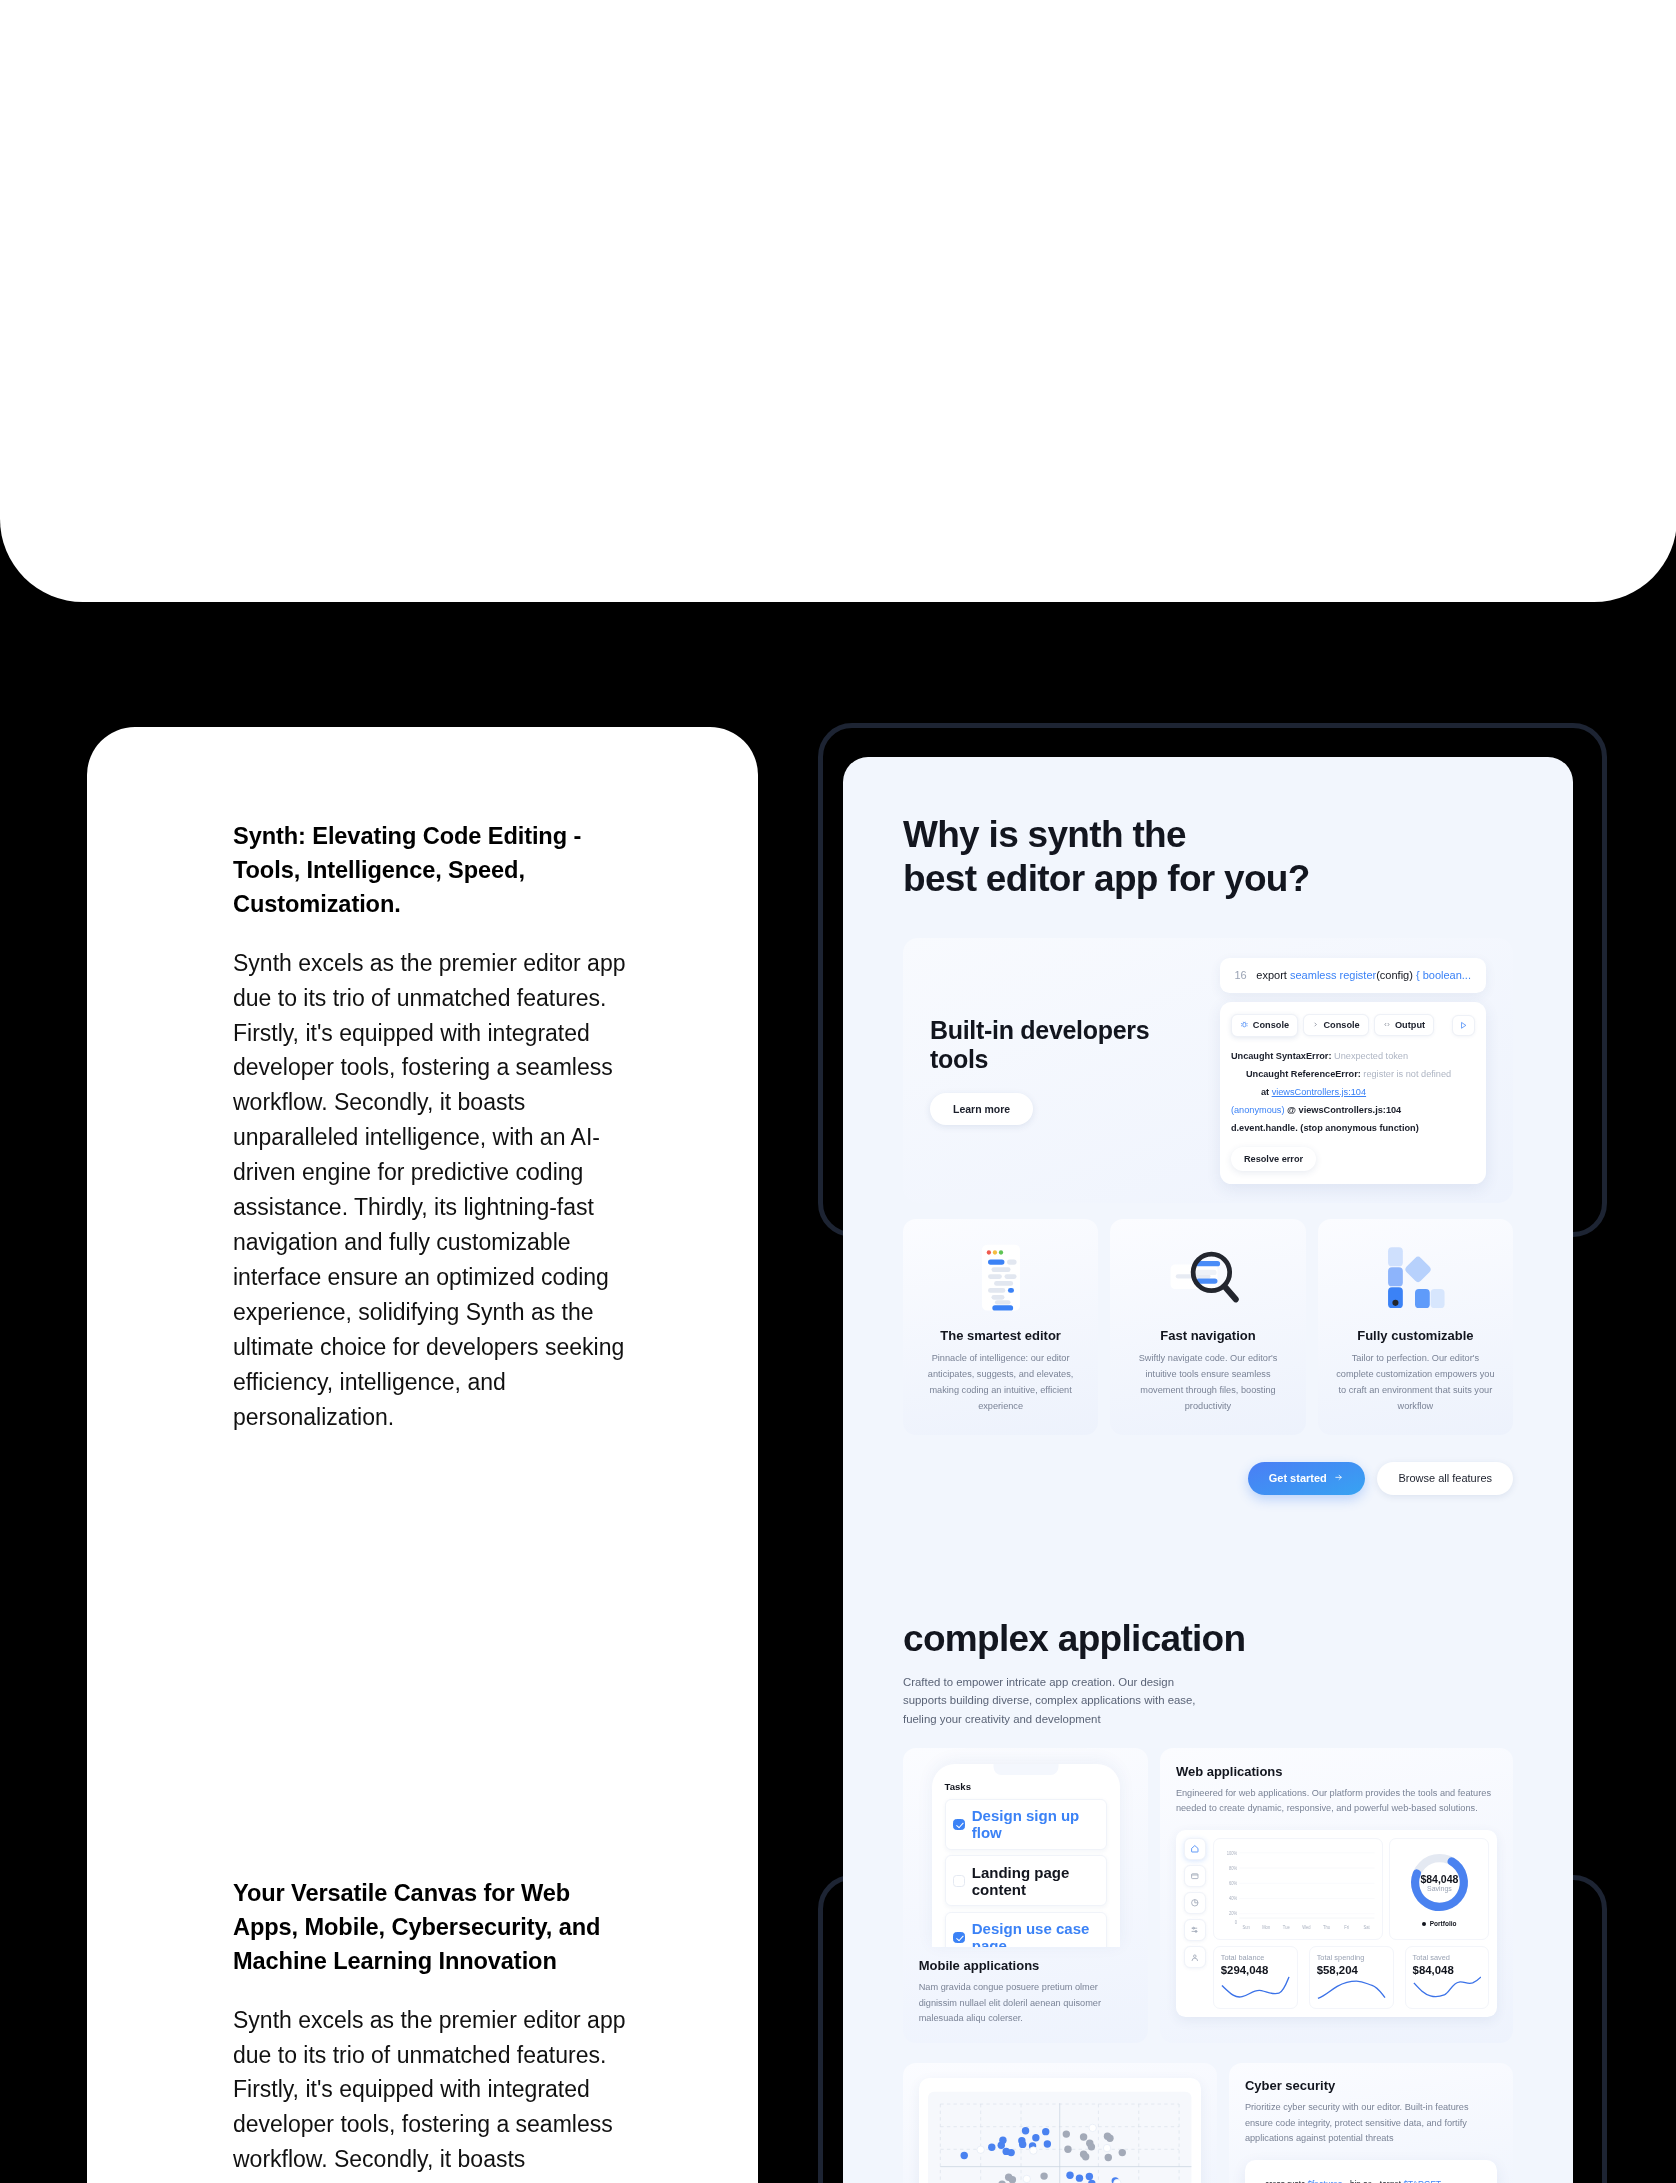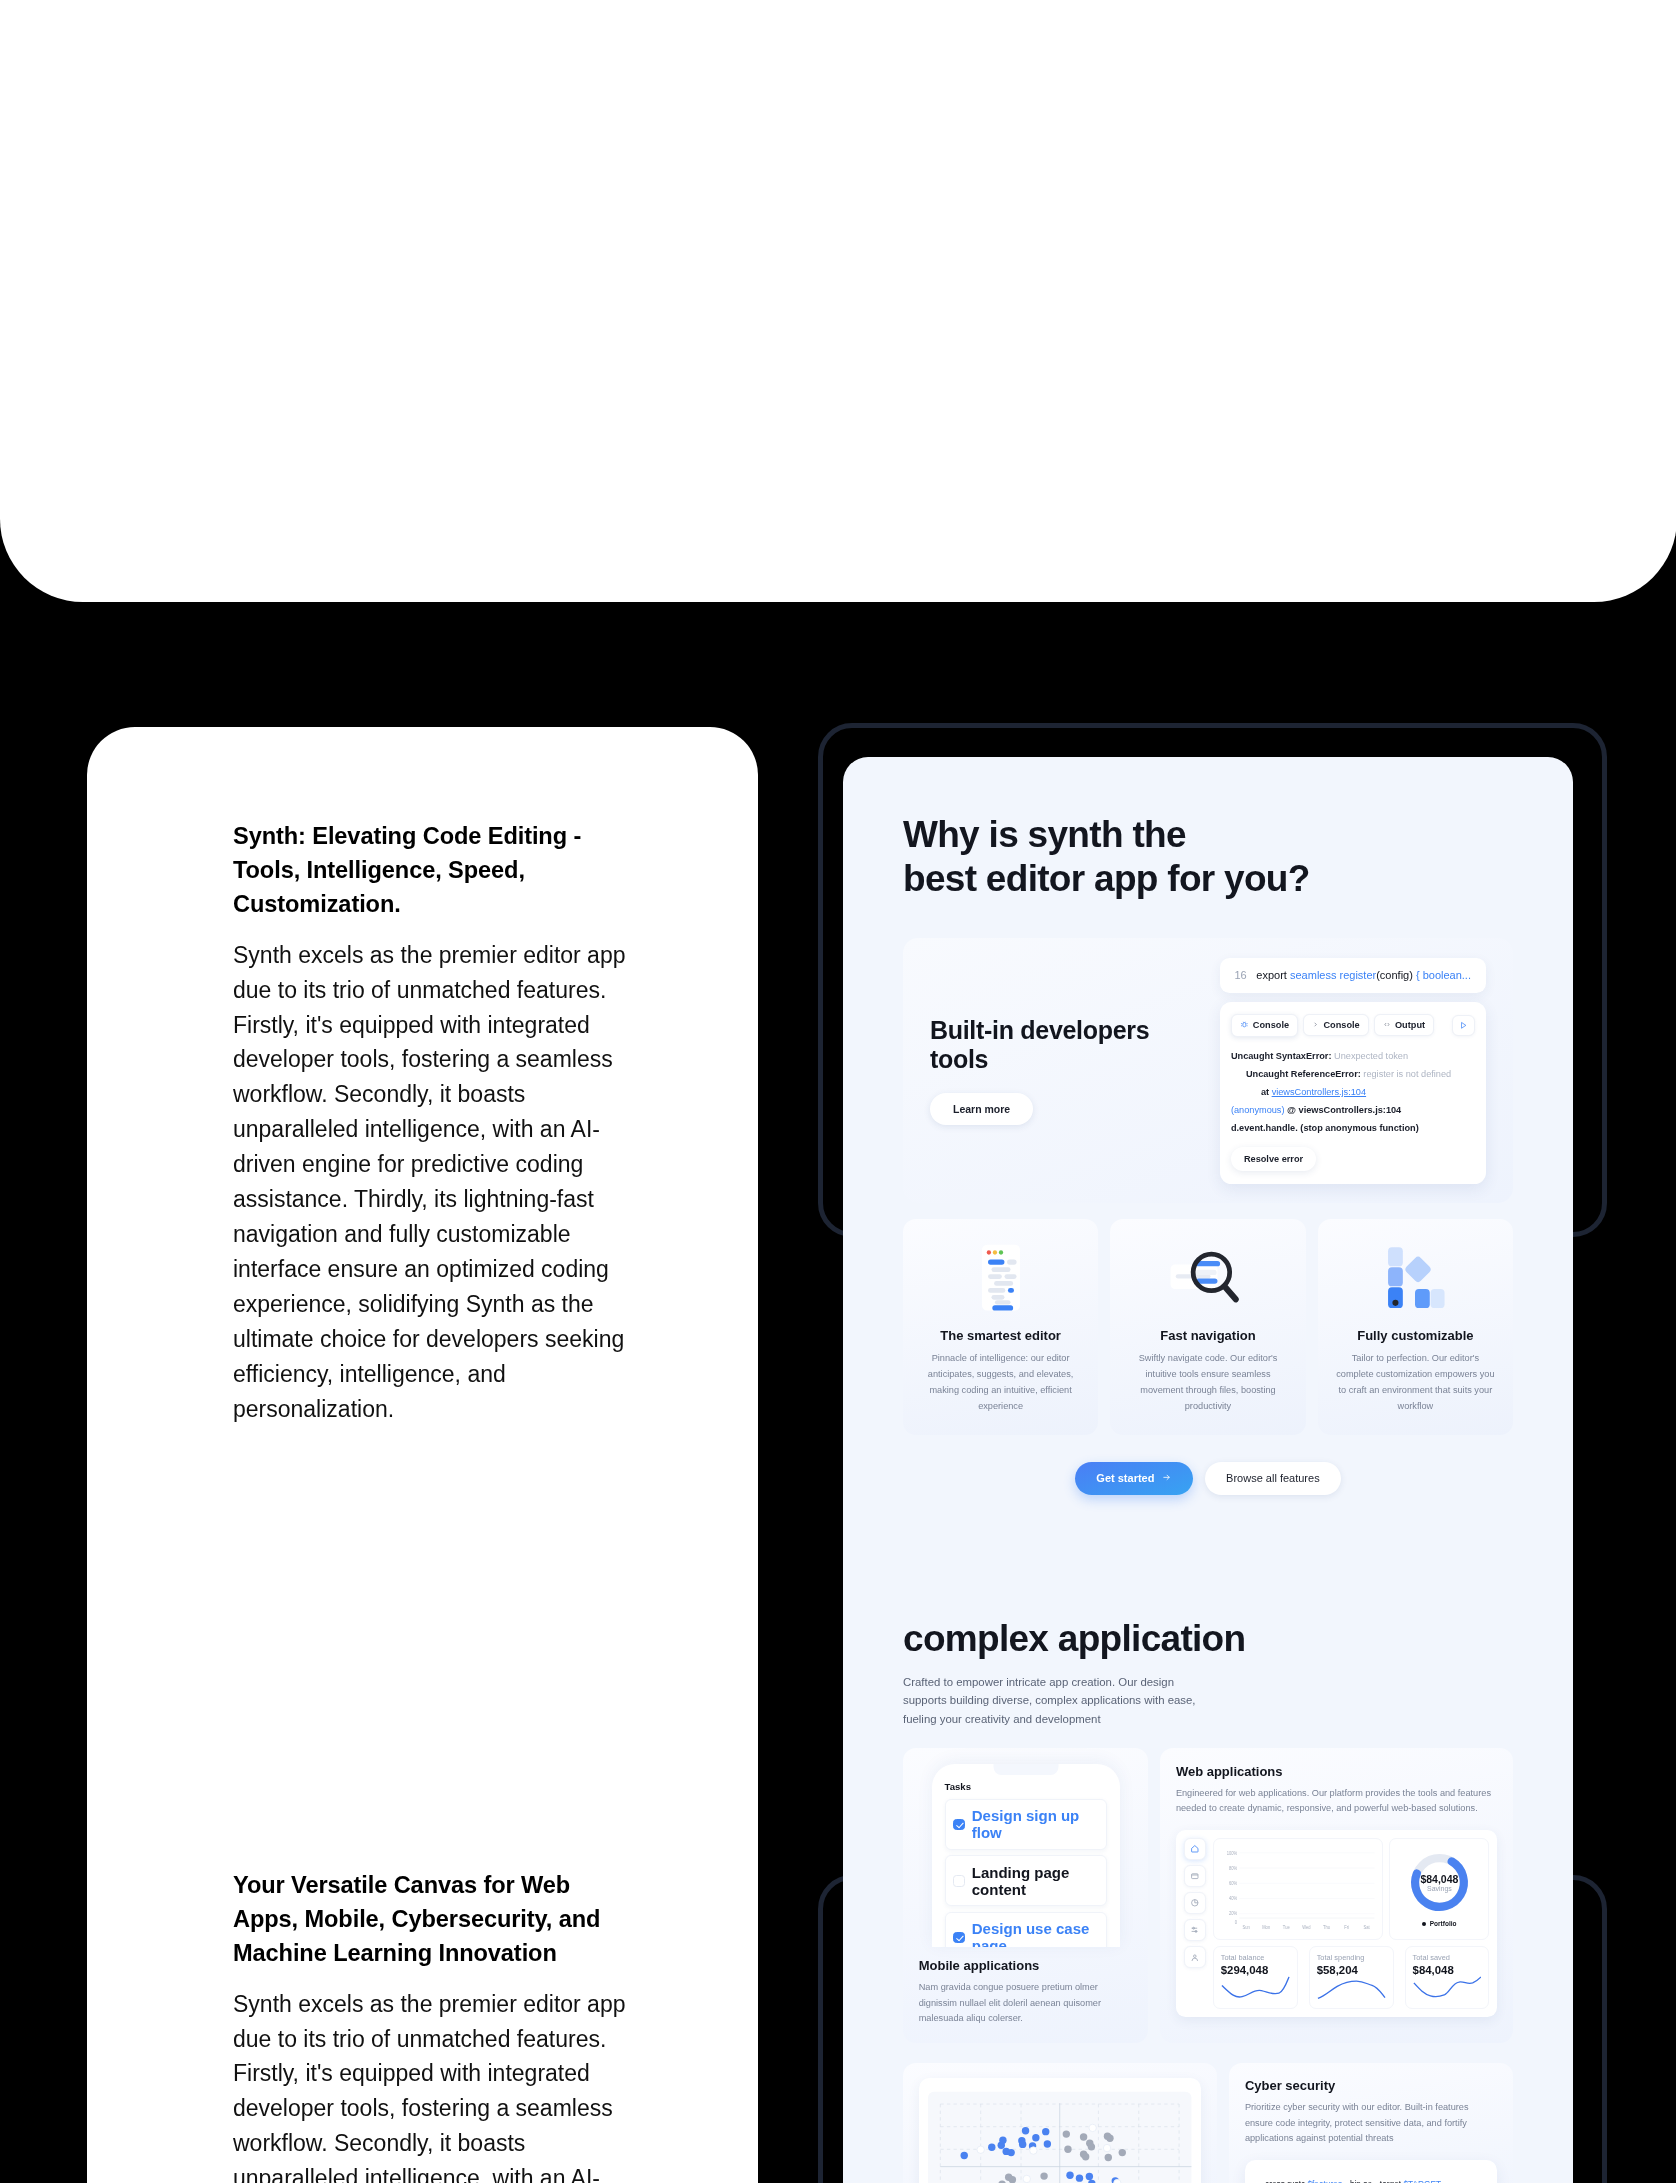--- a/index.html
+++ b/index.html
@@ -34,21 +34,21 @@
     font-weight: 700;
     line-height: 1.45;
     color: #000;
     letter-spacing: -0.1px;
   }
   .doc-p {
     font-size: 23px;
     font-weight: 400;
     line-height: 1.52;
     color: #111;
-    margin-top: 16px;
+    margin-top: 24px;
   }
   .doc-gap { height: 441px; }
 
   
   .frame {
     position: absolute;
     border: 5.7px solid #1d2433;
     border-radius: 34px;
     background: transparent;
   }
@@ -151,21 +151,21 @@
     background: linear-gradient(170deg,#fbfcff 0%, #edf2fc 100%);
     padding: 18.3px 15px 20px 15px;
     text-align:center;
     display:flex; flex-direction:column; align-items:center;
   }
   .fart { height: 83px; display:flex; align-items:center; justify-content:center; }
   .ftitle { font-size: 13px; font-weight: 800; color:#12151e; margin-top: 7.9px;}
   .ftext { font-size: 9.2px; color:#7a8396; line-height:1.75; margin-top: 7px;}
 
   
-  #cta-row { display:flex; justify-content:center; gap:12.2px; margin-top: 27px; }
+  #cta-row { display:flex; justify-content:flex-end; gap:12.2px; margin-top: 27px; }
   #get-started {
     height: 33px; padding: 0 21px;
     background: linear-gradient(160deg,#4a7ef5 0%, #37a3f2 100%);
     color:#fff; border-radius:436px;
     display:flex; align-items:center; gap:6.1px;
     font-size:11px; font-weight:700;
     box-shadow: 0 4.4px 11.4px rgba(60,130,245,.30);
   }
   #browse-all { height: 33px; padding: 0 21px; font-size:11px; font-weight:500;}
 

